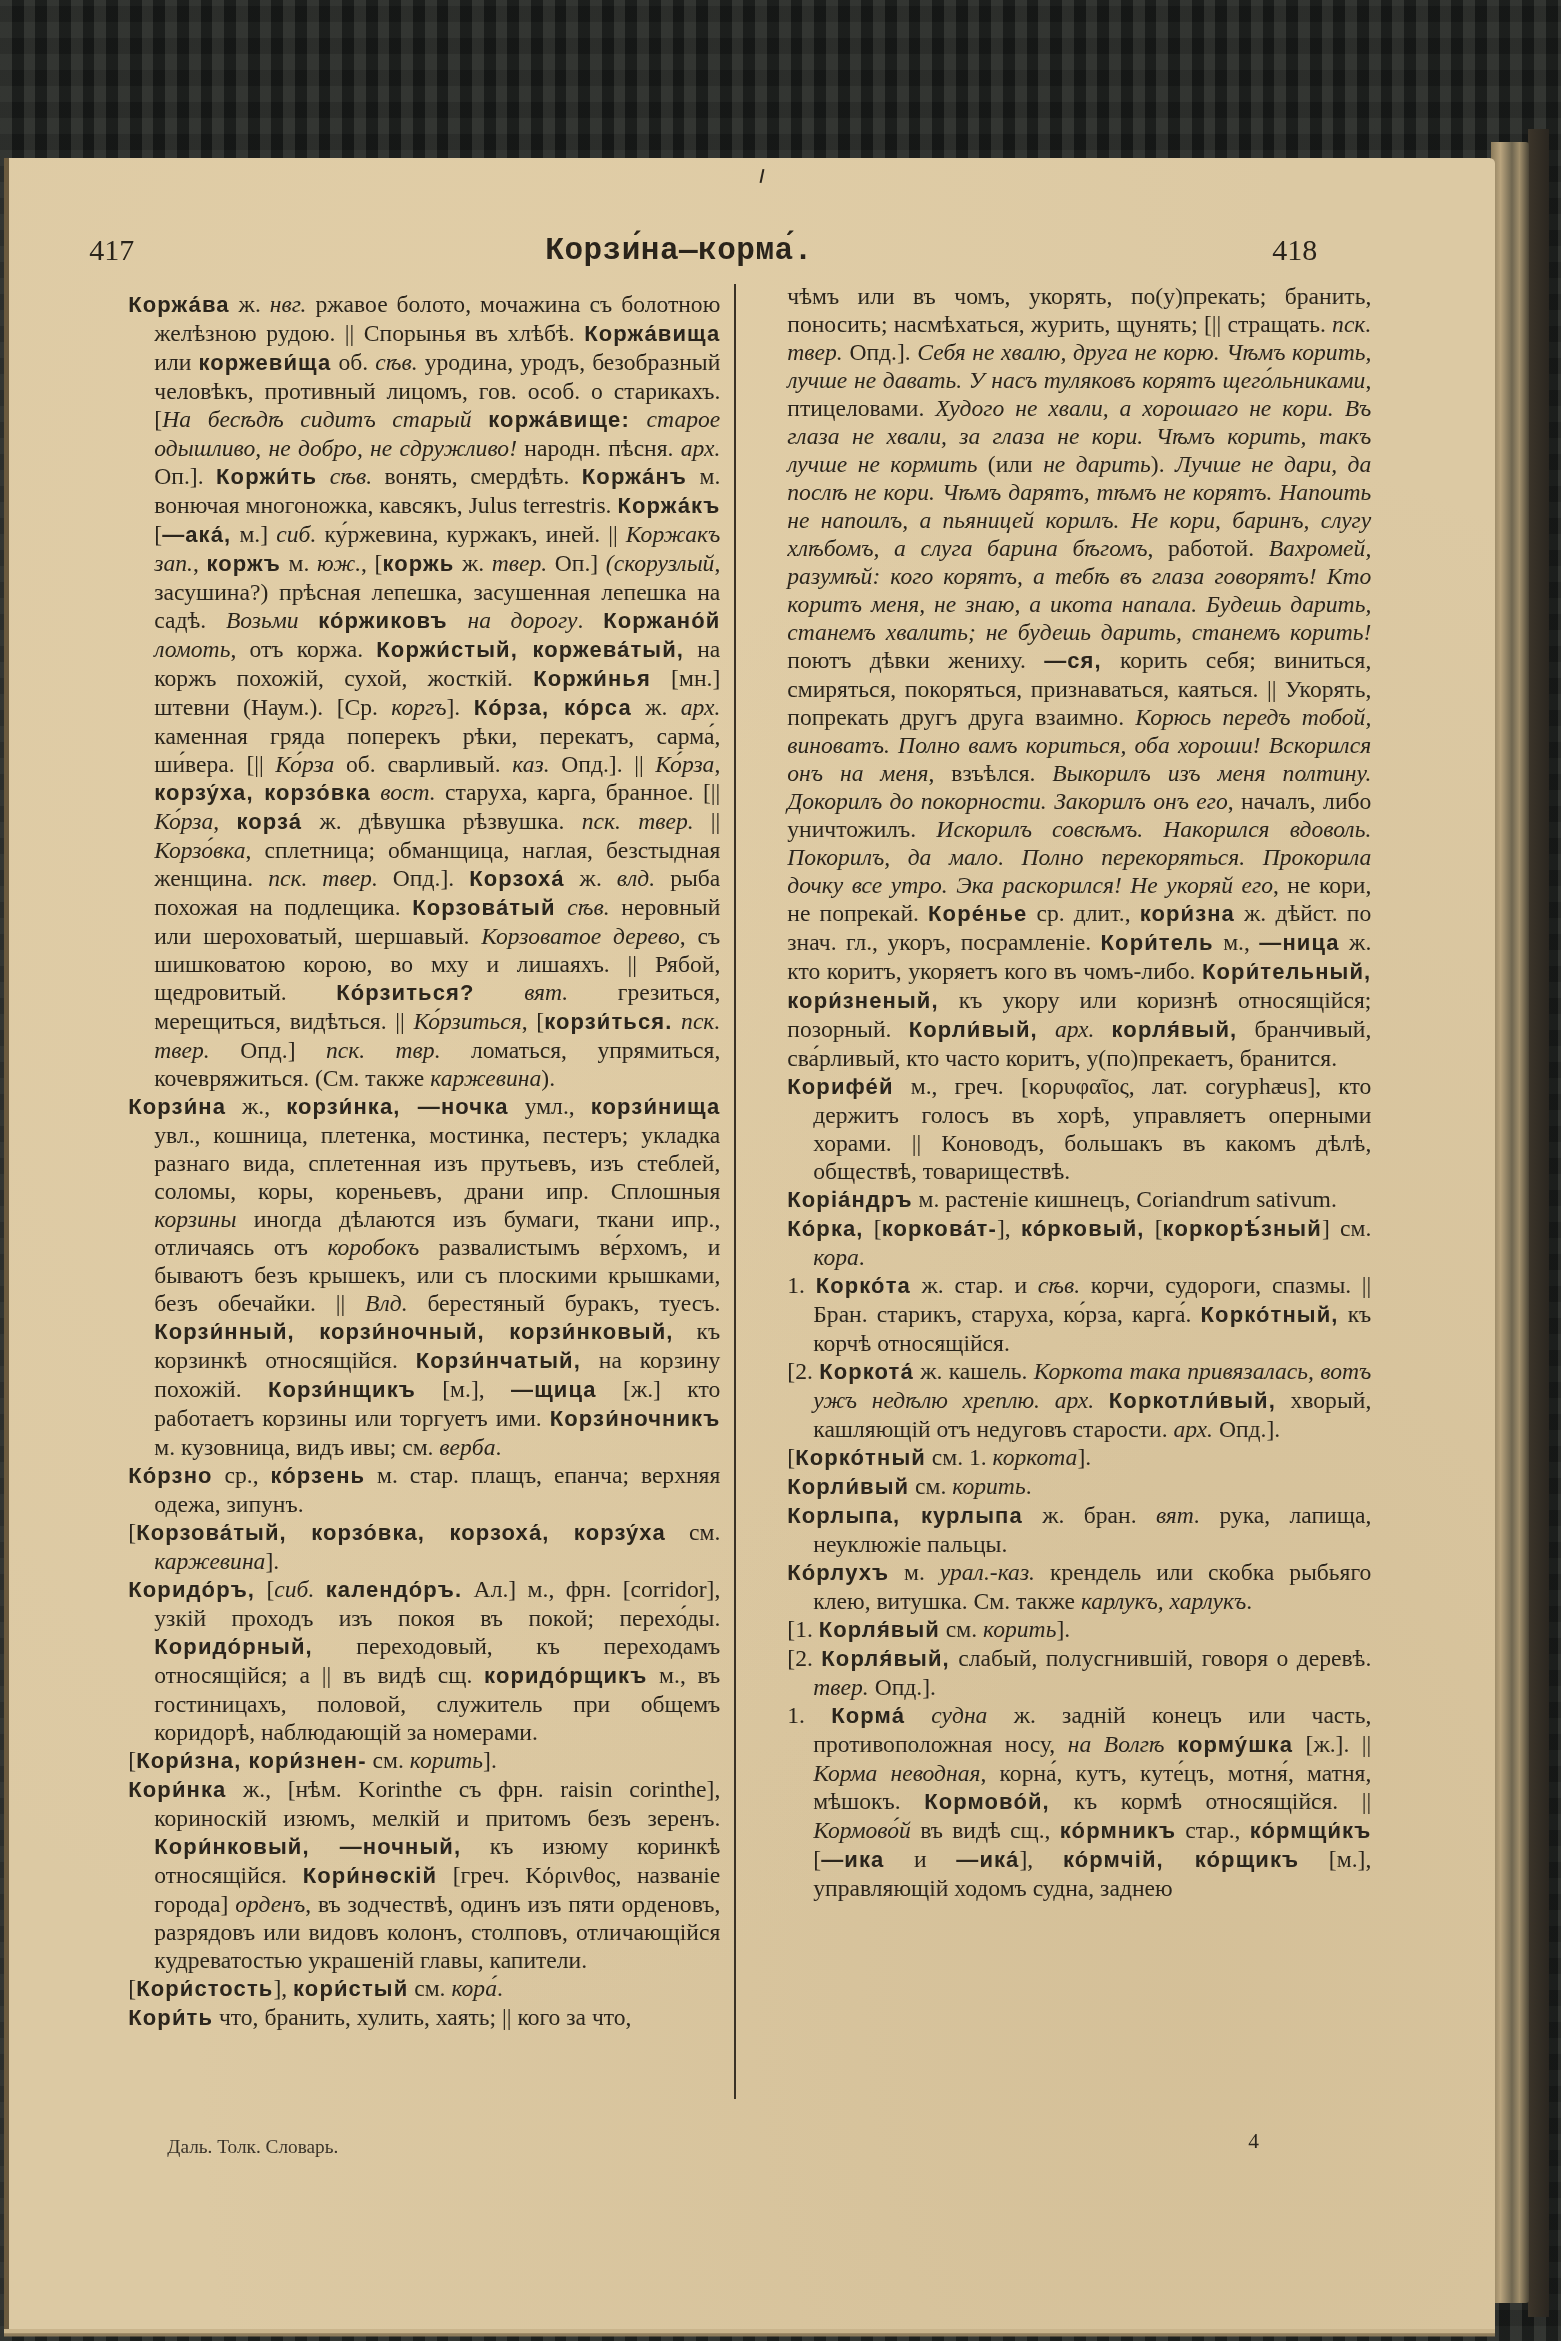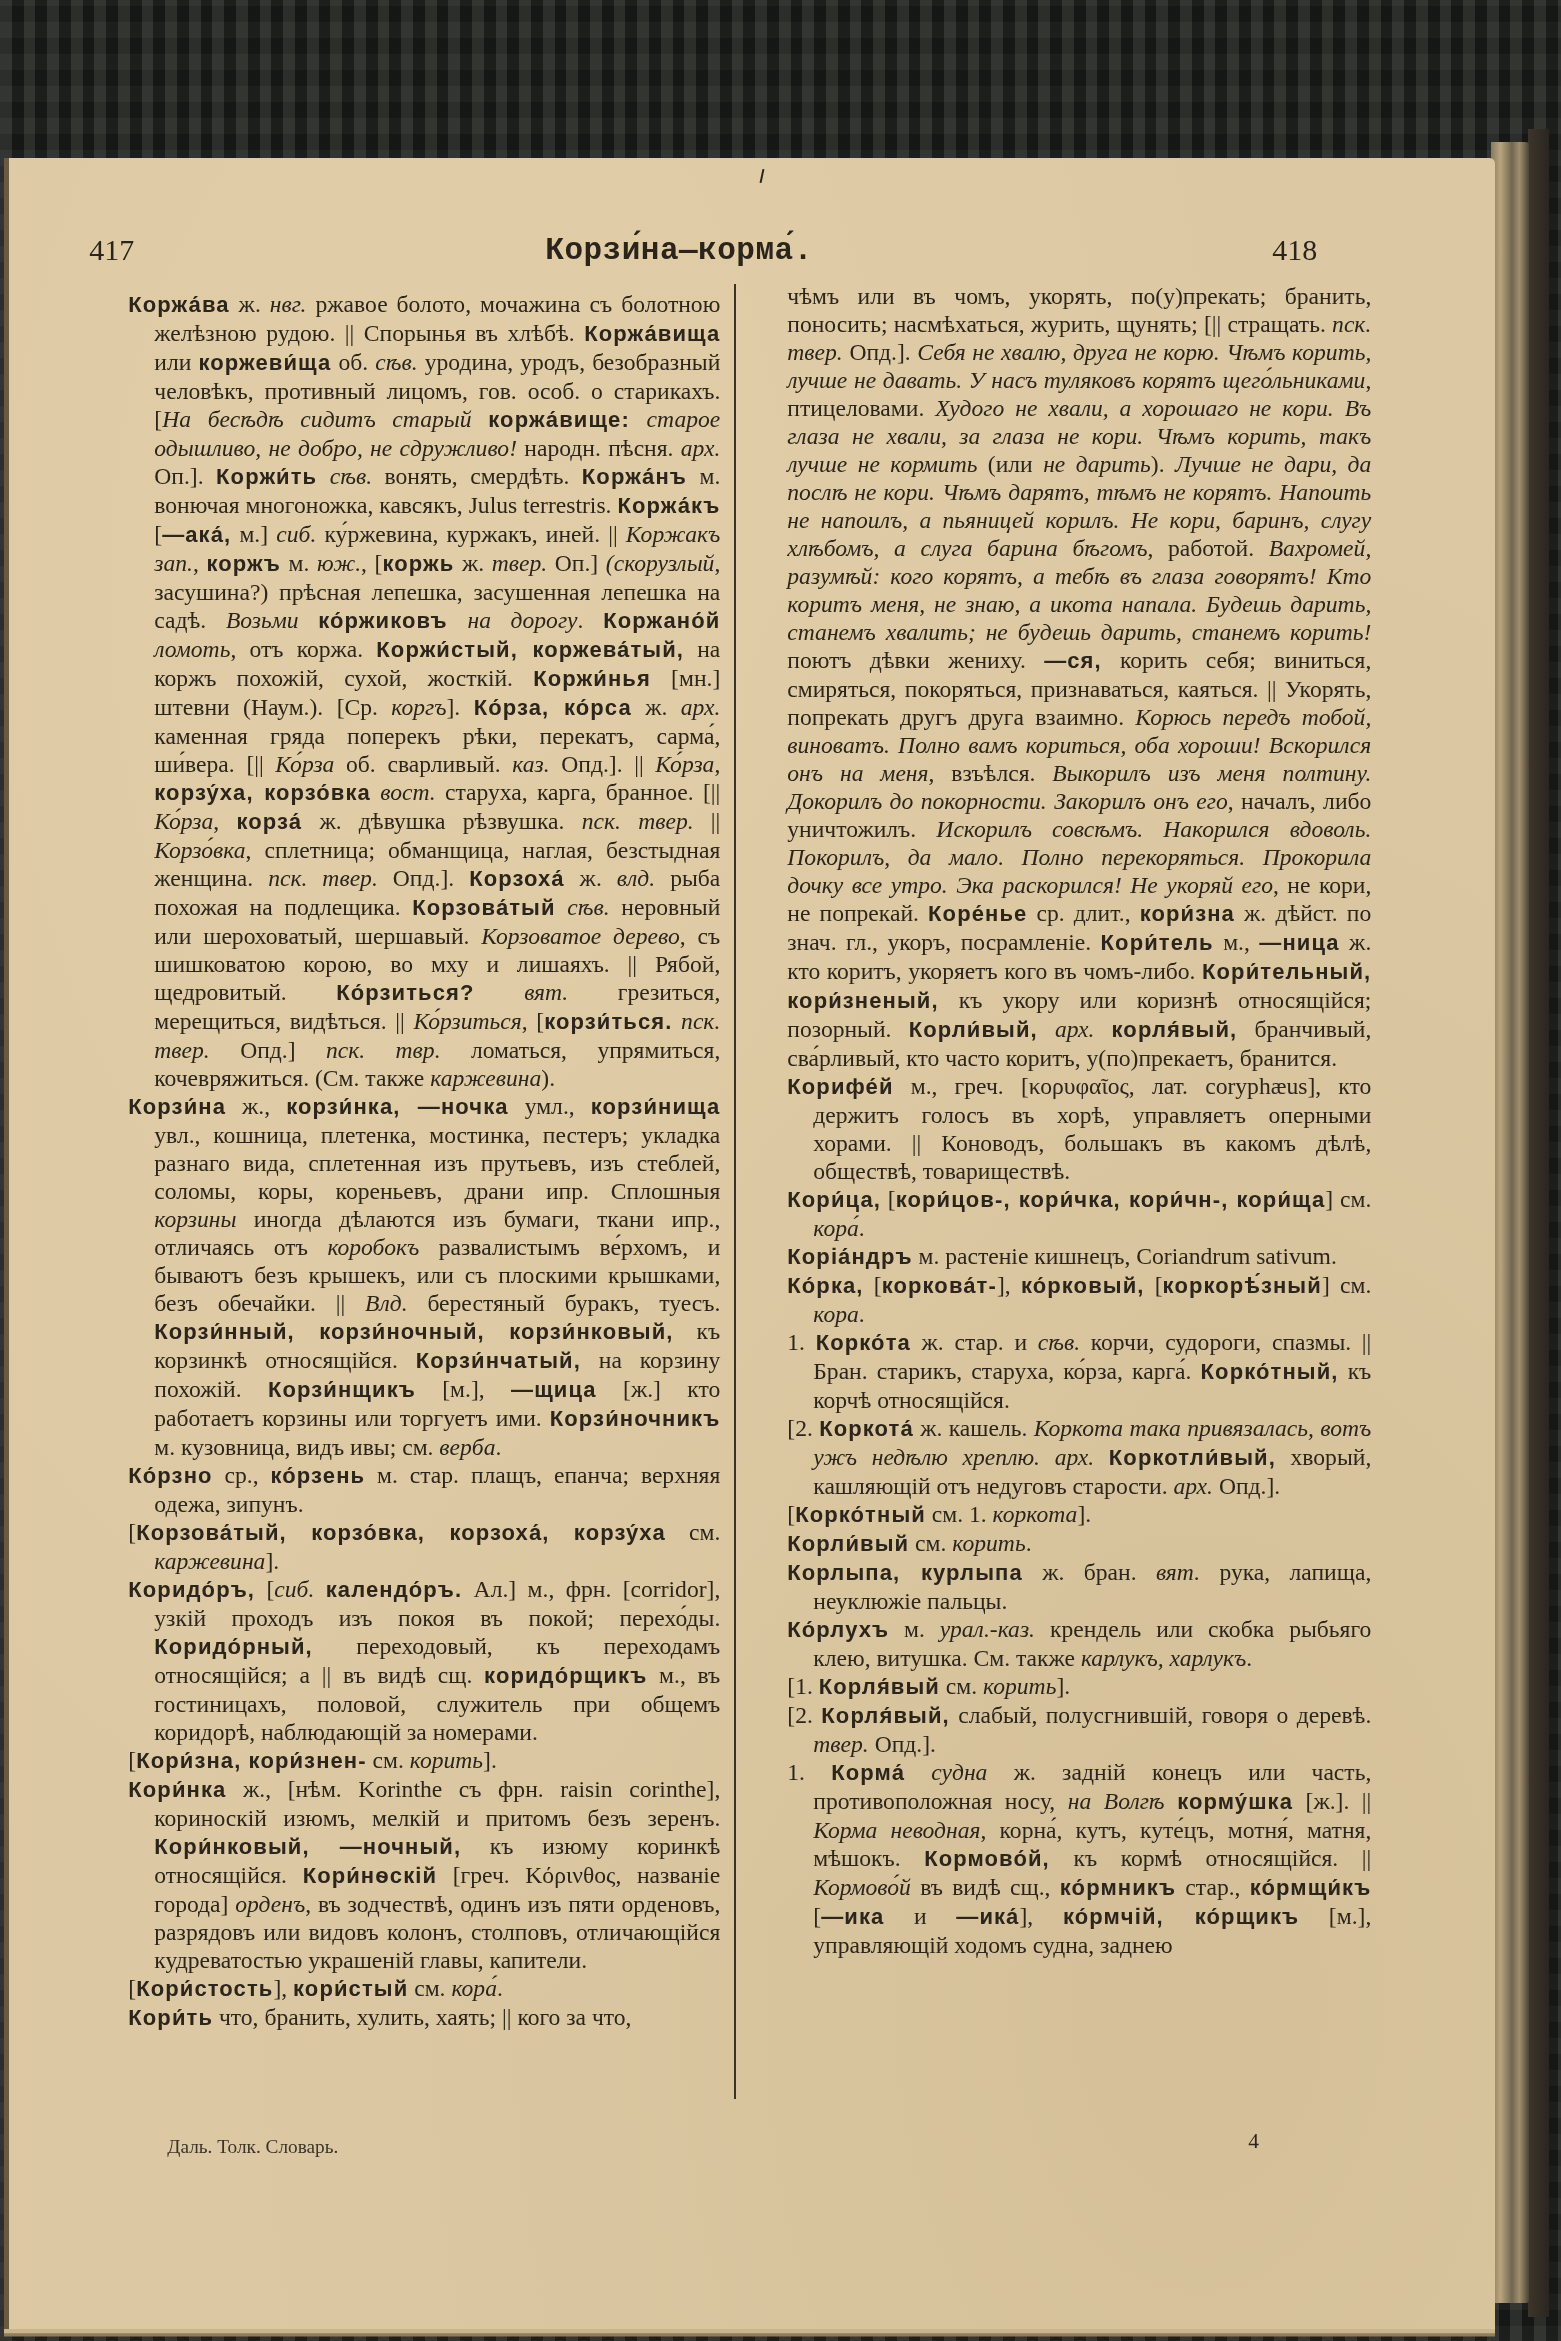--- a/index.html
+++ b/index.html
@@ -84,21 +84,20 @@
       <p class="entry"><b>Коридо́ръ,</b> [<i>сиб.</i> <b>календо́ръ.</b> Ал.] м., фрн. [corridor], узкій проходъ изъ покоя въ покой; перехо́ды. <b>Коридо́рный,</b> переходовый, къ переходамъ относящійся; а || въ видѣ сщ. <b>коридо́рщикъ</b> м., въ гостиницахъ, половой, служитель при общемъ коридорѣ, наблюдающій за номерами.</p>
       <p class="entry">[<b>Кори́зна, кори́знен-</b> см. <i>корить</i>].</p>
       <p class="entry"><b>Кори́нка</b> ж., [нѣм. Korinthe съ фрн. raisin corinthe], кориноскій изюмъ, мелкій и притомъ безъ зеренъ. <b>Кори́нковый, —ночный,</b> къ изюму коринкѣ относящійся. <b>Кори́нѳскій</b> [греч. Κόρινθος, названіе города] <i>орденъ</i>, въ зодчествѣ, одинъ изъ пяти орденовъ, разрядовъ или видовъ колонъ, столповъ, отличающійся кудреватостью украшеній главы, капители.</p>
       <p class="entry">[<b>Кори́стость</b>], <b>кори́стый</b> см. <i>кора́</i>.</p>
       <p class="entry"><b>Кори́ть</b> что, бранить, хулить, хаять; || кого за что,</p>
     </div>
   <div class="divider"></div>
   <div class="col col-right" id="colR">
       <p class="entry cont">чѣмъ или въ чомъ, укорять, по(у)прекать; бранить, поносить; насмѣхаться, журить, щунять; [|| стращать. <i>пск. твер.</i> Опд.]. <i>Себя не хвалю, друга не корю. Чѣмъ корить, лучше не давать. У насъ туляковъ корятъ щего́льниками</i>, птицеловами. <i>Худого не хвали, а хорошаго не кори. Въ глаза не хвали, за глаза не кори. Чѣмъ корить, такъ лучше не кормить</i> (или <i>не дарить</i>). <i>Лучше не дари, да послѣ не кори. Чѣмъ дарятъ, тѣмъ не корятъ. Напоить не напоилъ, а пьяницей корилъ. Не кори, баринъ, слугу хлѣбомъ, а слуга барина бѣгомъ</i>, работой. <i>Вахромей, разумѣй: кого корятъ, а тебѣ въ глаза говорятъ! Кто коритъ меня, не знаю, а икота напала. Будешь дарить, станемъ хвалить; не будешь дарить, станемъ корить!</i> поютъ дѣвки жениху. <b>—ся,</b> корить себя; виниться, смиряться, покоряться, признаваться, каяться. || Укорять, попрекать другъ друга взаимно. <i>Корюсь передъ тобой, виноватъ. Полно вамъ кориться, оба хороши!</i> <i>Вскорился онъ на меня</i>, взъѣлся. <i>Выкорилъ изъ меня полтину. Докорилъ до покорности. Закорилъ онъ его</i>, началъ, либо уничтожилъ. <i>Искорилъ совсѣмъ. Накорился вдоволь. Покорилъ, да мало. Полно перекоряться. Прокорила дочку все утро. Эка раскорился! Не укоряй его</i>, не кори, не попрекай. <b>Коре́нье</b> ср. длит., <b>кори́зна</b> ж. дѣйст. по знач. гл., укоръ, посрамленіе. <b>Кори́тель</b> м., <b>—ница</b> ж. кто коритъ, укоряетъ кого въ чомъ-либо. <b>Кори́тельный, кори́зненый,</b> къ укору или коризнѣ относящійся; позорный. <b>Корли́вый,</b> <i>арх.</i> <b>корля́вый,</b> бранчивый, сва́рливый, кто часто коритъ, у(по)прекаетъ, бранится.</p>
       <p class="entry"><b>Корифе́й</b> м., греч. [κορυφαῖος, лат. coryphæus], кто держитъ голосъ въ хорѣ, управляетъ оперными хорами. || Коноводъ, большакъ въ какомъ дѣлѣ, обществѣ, товариществѣ.</p>
-      <p class="entry"><b>Кори́ца,</b> [<b>кори́цов-, кори́чка, кори́чн-, кори́ща</b>] см. <i>кора́</i>.</p>
       <p class="entry"><b>Коріа́ндръ</b> м. растеніе кишнецъ, Coriandrum sativum.</p>
       <p class="entry"><b>Ко́рка,</b> [<b>коркова́т-</b>], <b>ко́рковый,</b> [<b>коркорѣ́зный</b>] см. <i>кора</i>.</p>
       <p class="entry">1. <b>Корко́та</b> ж. стар. и <i>сѣв.</i> корчи, судороги, спазмы. || Бран. старикъ, старуха, ко́рза, карга́. <b>Корко́тный,</b> къ корчѣ относящійся.</p>
       <p class="entry">[2. <b>Коркота́</b> ж. кашель. <i>Коркота така привязалась, вотъ ужъ недѣлю хреплю. арх.</i> <b>Коркотли́вый,</b> хворый, кашляющій отъ недуговъ старости. <i>арх.</i> Опд.].</p>
       <p class="entry">[<b>Корко́тный</b> см. 1. <i>коркота</i>].</p>
       <p class="entry"><b>Корли́вый</b> см. <i>корить</i>.</p>
       <p class="entry"><b>Корлыпа, курлыпа</b> ж. бран. <i>вят.</i> рука, лапища, неуклюжіе пальцы.</p>
       <p class="entry"><b>Ко́рлухъ</b> м. <i>урал.-каз.</i> крендель или скобка рыбьяго клею, витушка. См. также <i>карлукъ, харлукъ</i>.</p>
       <p class="entry">[1. <b>Корля́вый</b> см. <i>корить</i>].</p>
       <p class="entry">[2. <b>Корля́вый,</b> слабый, полусгнившій, говоря о деревѣ. <i>твер.</i> Опд.].</p>

